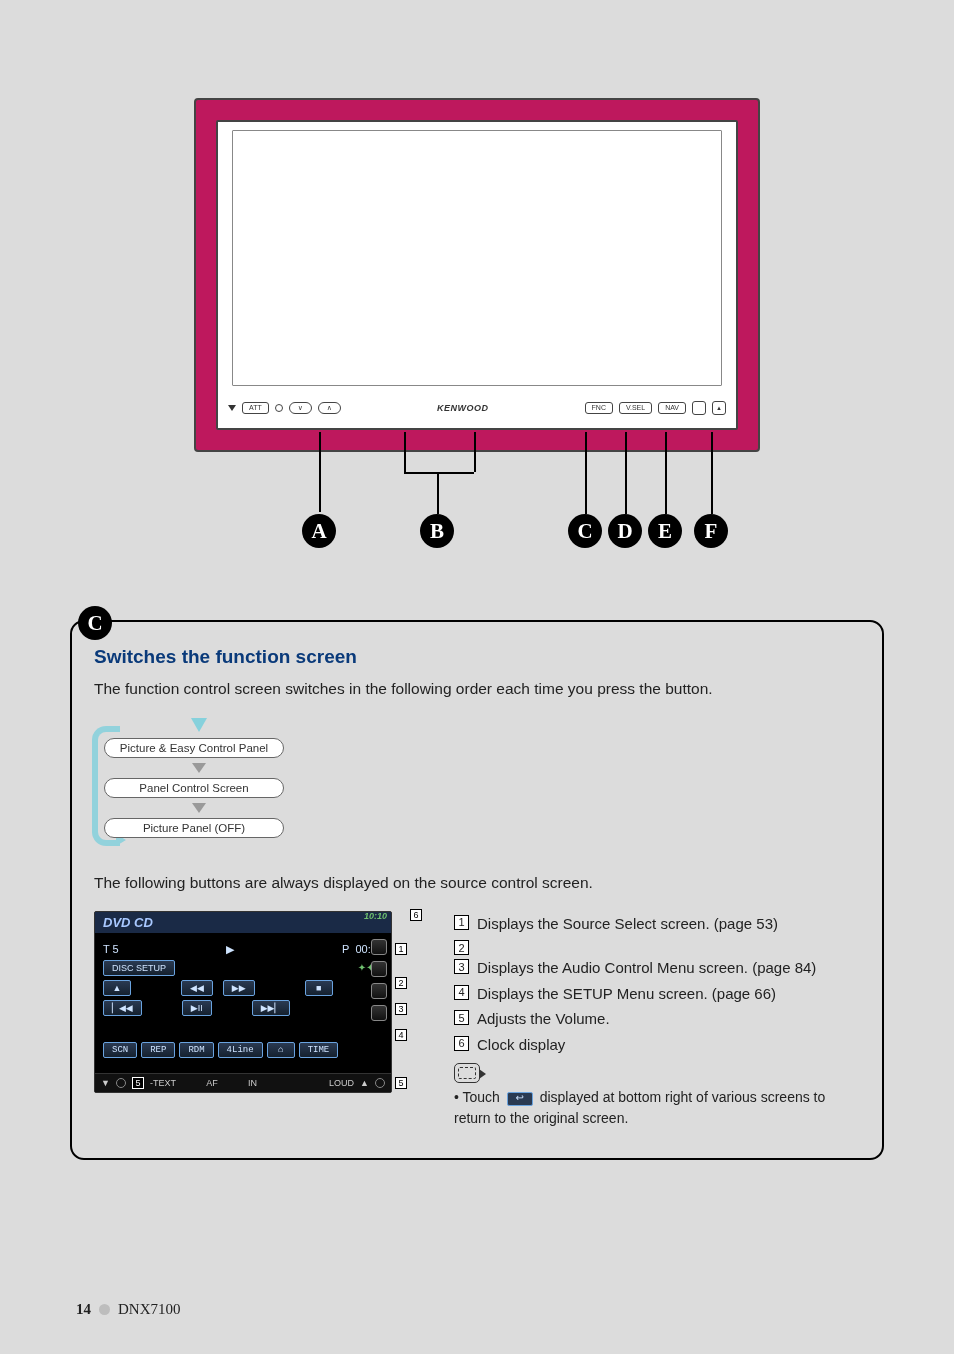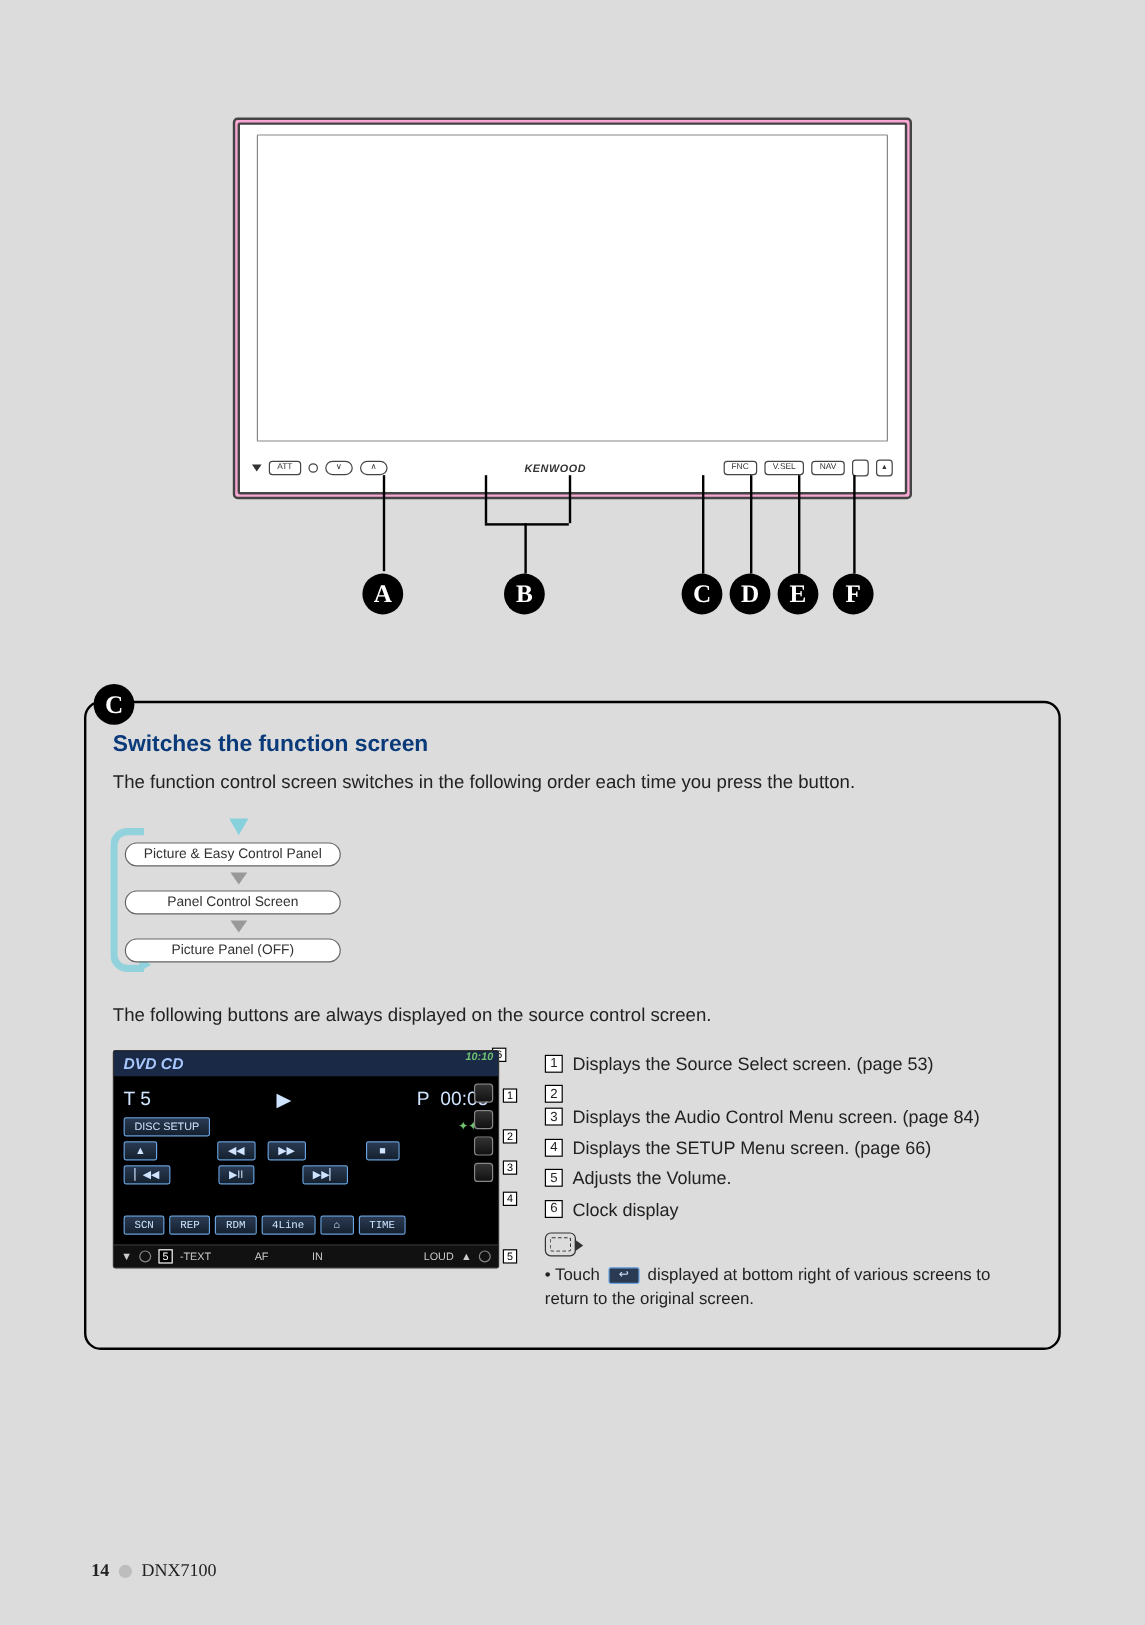--- a/index.html
+++ b/index.html
@@ -1,20 +1,20 @@
 <!DOCTYPE html>
 <html><head>
 <meta charset="utf-8">
 <style>
   * { box-sizing: border-box; margin: 0; padding: 0; }
   html, body { width: 954px; height: 1354px; background: #dcdcdc; font-family: "Helvetica Neue", Arial, sans-serif; color: #222; }
   .page { padding: 58px 70px 40px 70px; position: relative; height: 100%; }
   .section-title { color: #0a3a7a; font-weight: 700; font-size: 17px; margin-bottom: 22px; letter-spacing: 0.2px; }
   .device-area { display: flex; justify-content: center; margin-top: 40px; }
-  .device-outer { width: 566px; border: 2px solid #444; border-radius: 4px; padding: 2px; background: #f9a8d4; }
+  .device-outer { width: 566px; border: 2px solid #444; border-radius: 4px; padding: 20px; background: #be185d; }
   .device-inner { border: 2px solid #444; border-radius: 2px; height: 310px; position: relative; background:#fff;}
   .device-inner .screen { position:absolute; top:8px; left:14px; right:14px; bottom:42px; border:1.5px solid #888; border-radius:1px; }
   .panel-row { position:absolute; bottom:6px; left:10px; right:10px; height:28px; display:flex; align-items:center; gap:6px; font-size:8px; color:#333; }
   .pbtn { border:1.5px solid #444; border-radius:3px; padding:1px 6px; font-size:7px; background:#fff; line-height:1.2;}
   .pbtn.sq { width:14px; height:14px; padding:0; display:flex; align-items:center; justify-content:center;}
   .pbtn.pill { border-radius:6px; padding:1px 8px;}
   .panel-brand { font-weight:700; font-size:9px; letter-spacing:0.5px; font-style:italic;}
   .panel-spacer { flex:1; }
   .tri-down { width:0; height:0; border-left:5px solid transparent; border-right:5px solid transparent; border-top:8px solid #333; }
   .tri-down.small { border-left-width:4px; border-right-width:4px; border-top-width:6px; }
@@ -36,21 +36,21 @@
   .flow-wrap { margin-top: 18px; margin-bottom: 20px; width: 200px; position:relative; padding-left:10px; }
   .flow-box { border: 1.3px solid #666; border-radius: 12px; width: 180px; padding: 3px 6px; font-size: 11.5px; color: #333; text-align: center; background:#fff; position:relative; z-index:2;}
   .flow-arrow { width:0; height:0; border-left:7px solid transparent; border-right:7px solid transparent; border-top:10px solid #999; margin: 5px auto; position:relative; z-index:2; }
   .flow-start { width:0; height:0; border-left:8px solid transparent; border-right:8px solid transparent; border-top:14px solid #86d1dc; margin:0 auto 6px auto; position:relative; z-index:2;}
   .flow-loop { position:absolute; left:-2px; top:8px; bottom:6px; width:28px; border:6px solid #86d1dc; border-right:none; border-radius:14px 0 0 14px; z-index:1; opacity:0.85;}
   .flow-loop::after { content:""; position:absolute; right:-6px; bottom:-6px; width:0; height:0; border-top:6px solid transparent; border-bottom:6px solid transparent; border-left:10px solid #86d1dc; }
 
   
   .lower { display: flex; gap: 38px; margin-top: 16px; align-items:flex-start;}
   .shot { width: 322px; }
-  .shot-outer { width:322px; border:1px solid #333; background:#111; border-radius:2px; padding:0; position:relative; }
+  .shot-outer { width:298px; border:1px solid #333; background:#111; border-radius:2px; padding:0; position:relative; }
   .shot-header { background:#1a2a46; color:#a8c8ff; font-size:13px; font-weight:700; padding:3px 8px; font-style:italic; position:relative;}
   .shot-body { background:#000; padding:6px 8px 2px 8px; color:#fff; font-size:10px; position:relative; min-height:140px;}
   .shot-foot { background:#111; border-top:1px solid #333; padding:3px 6px; display:flex; align-items:center; gap:6px; color:#ccc; font-size:9px; position:relative;}
   .kbtn { border:1px solid #6aa3df; background:linear-gradient(#2a3a52,#15212f); color:#cfe4ff; font-size:9px; padding:1px 8px; border-radius:2px; display:inline-flex; align-items:center; justify-content:center; min-width:38px; height:16px;}
   .kbtn.sm{min-width:28px;}
   .shot-row { display:flex; gap:10px; align-items:center; margin:4px 0;}
   .numbox-outer { position:absolute; font-size:9px; display:flex; align-items:center; gap:1px;}
   .nb { border:1px solid #000; width:12px; height:12px; font-size:9px; display:inline-flex; align-items:center; justify-content:center; background:#fff; color:#000;}
   .side-icon { width:16px; height:16px; border:1px solid #888; border-radius:3px; background:linear-gradient(#333,#111); }
   .shot-clock { position:absolute; right:4px; top:-1px; font-size:9px; color:#6fc06f; }
@@ -137,21 +137,21 @@
       <div class="shot" style="position:relative;">
         <div class="numbox-outer" style="right:-6px; top:-2px;">
             <span class="nb">6</span>
           </div>
         <div class="shot-outer">
           <div class="shot-header">
             <span>DVD CD</span>
             <span class="shot-clock">10:10</span>
           </div>
           <div class="shot-body">
-            <div class="shot-row" style="justify-content:space-between; color:#cfe4ff; font-size:16px;">
+            <div class="shot-row" style="justify-content:space-between; color:#cfe4ff; font-size:11px;">
               <span>T  5</span>
               <span>▶</span>
               <span><span>P</span>&nbsp;&nbsp;<span>00:05</span></span>
             </div>
             <div class="shot-row">
                 <span class="kbtn" style="min-width:60px">DISC SETUP</span>
                 <span style="flex:1"></span>
                 <span style="color:#6fc06f">✦✦✦</span>
               </div>
             <div class="shot-row">

